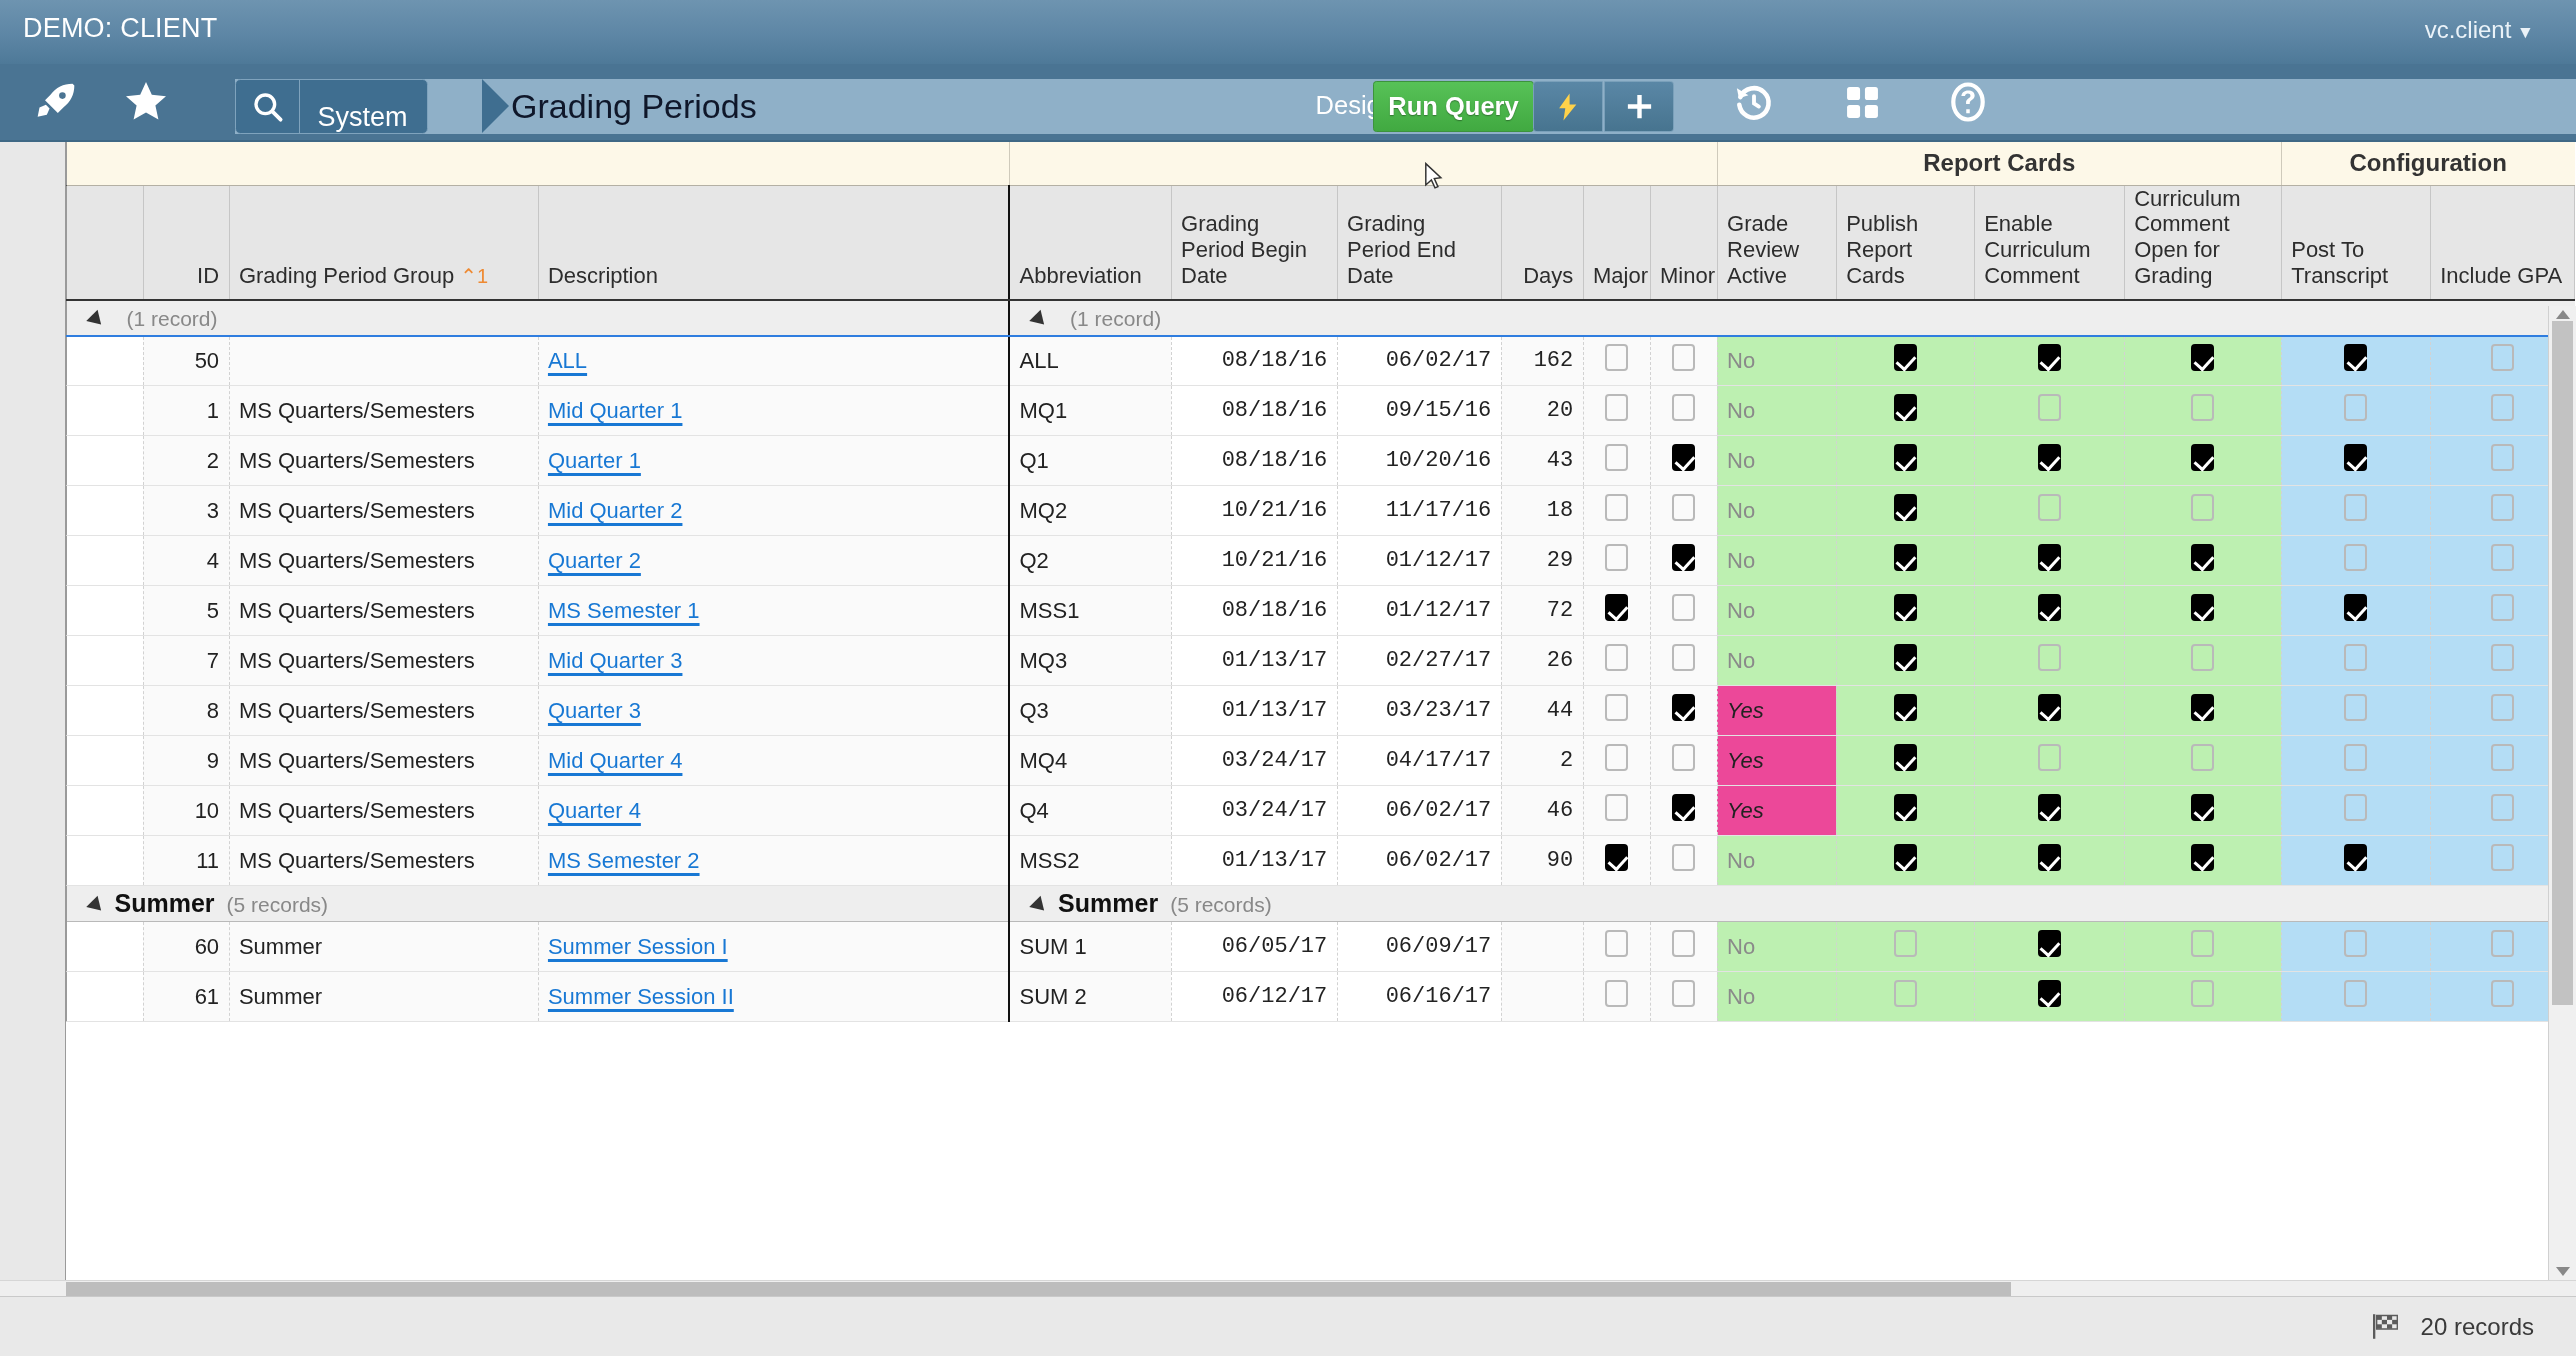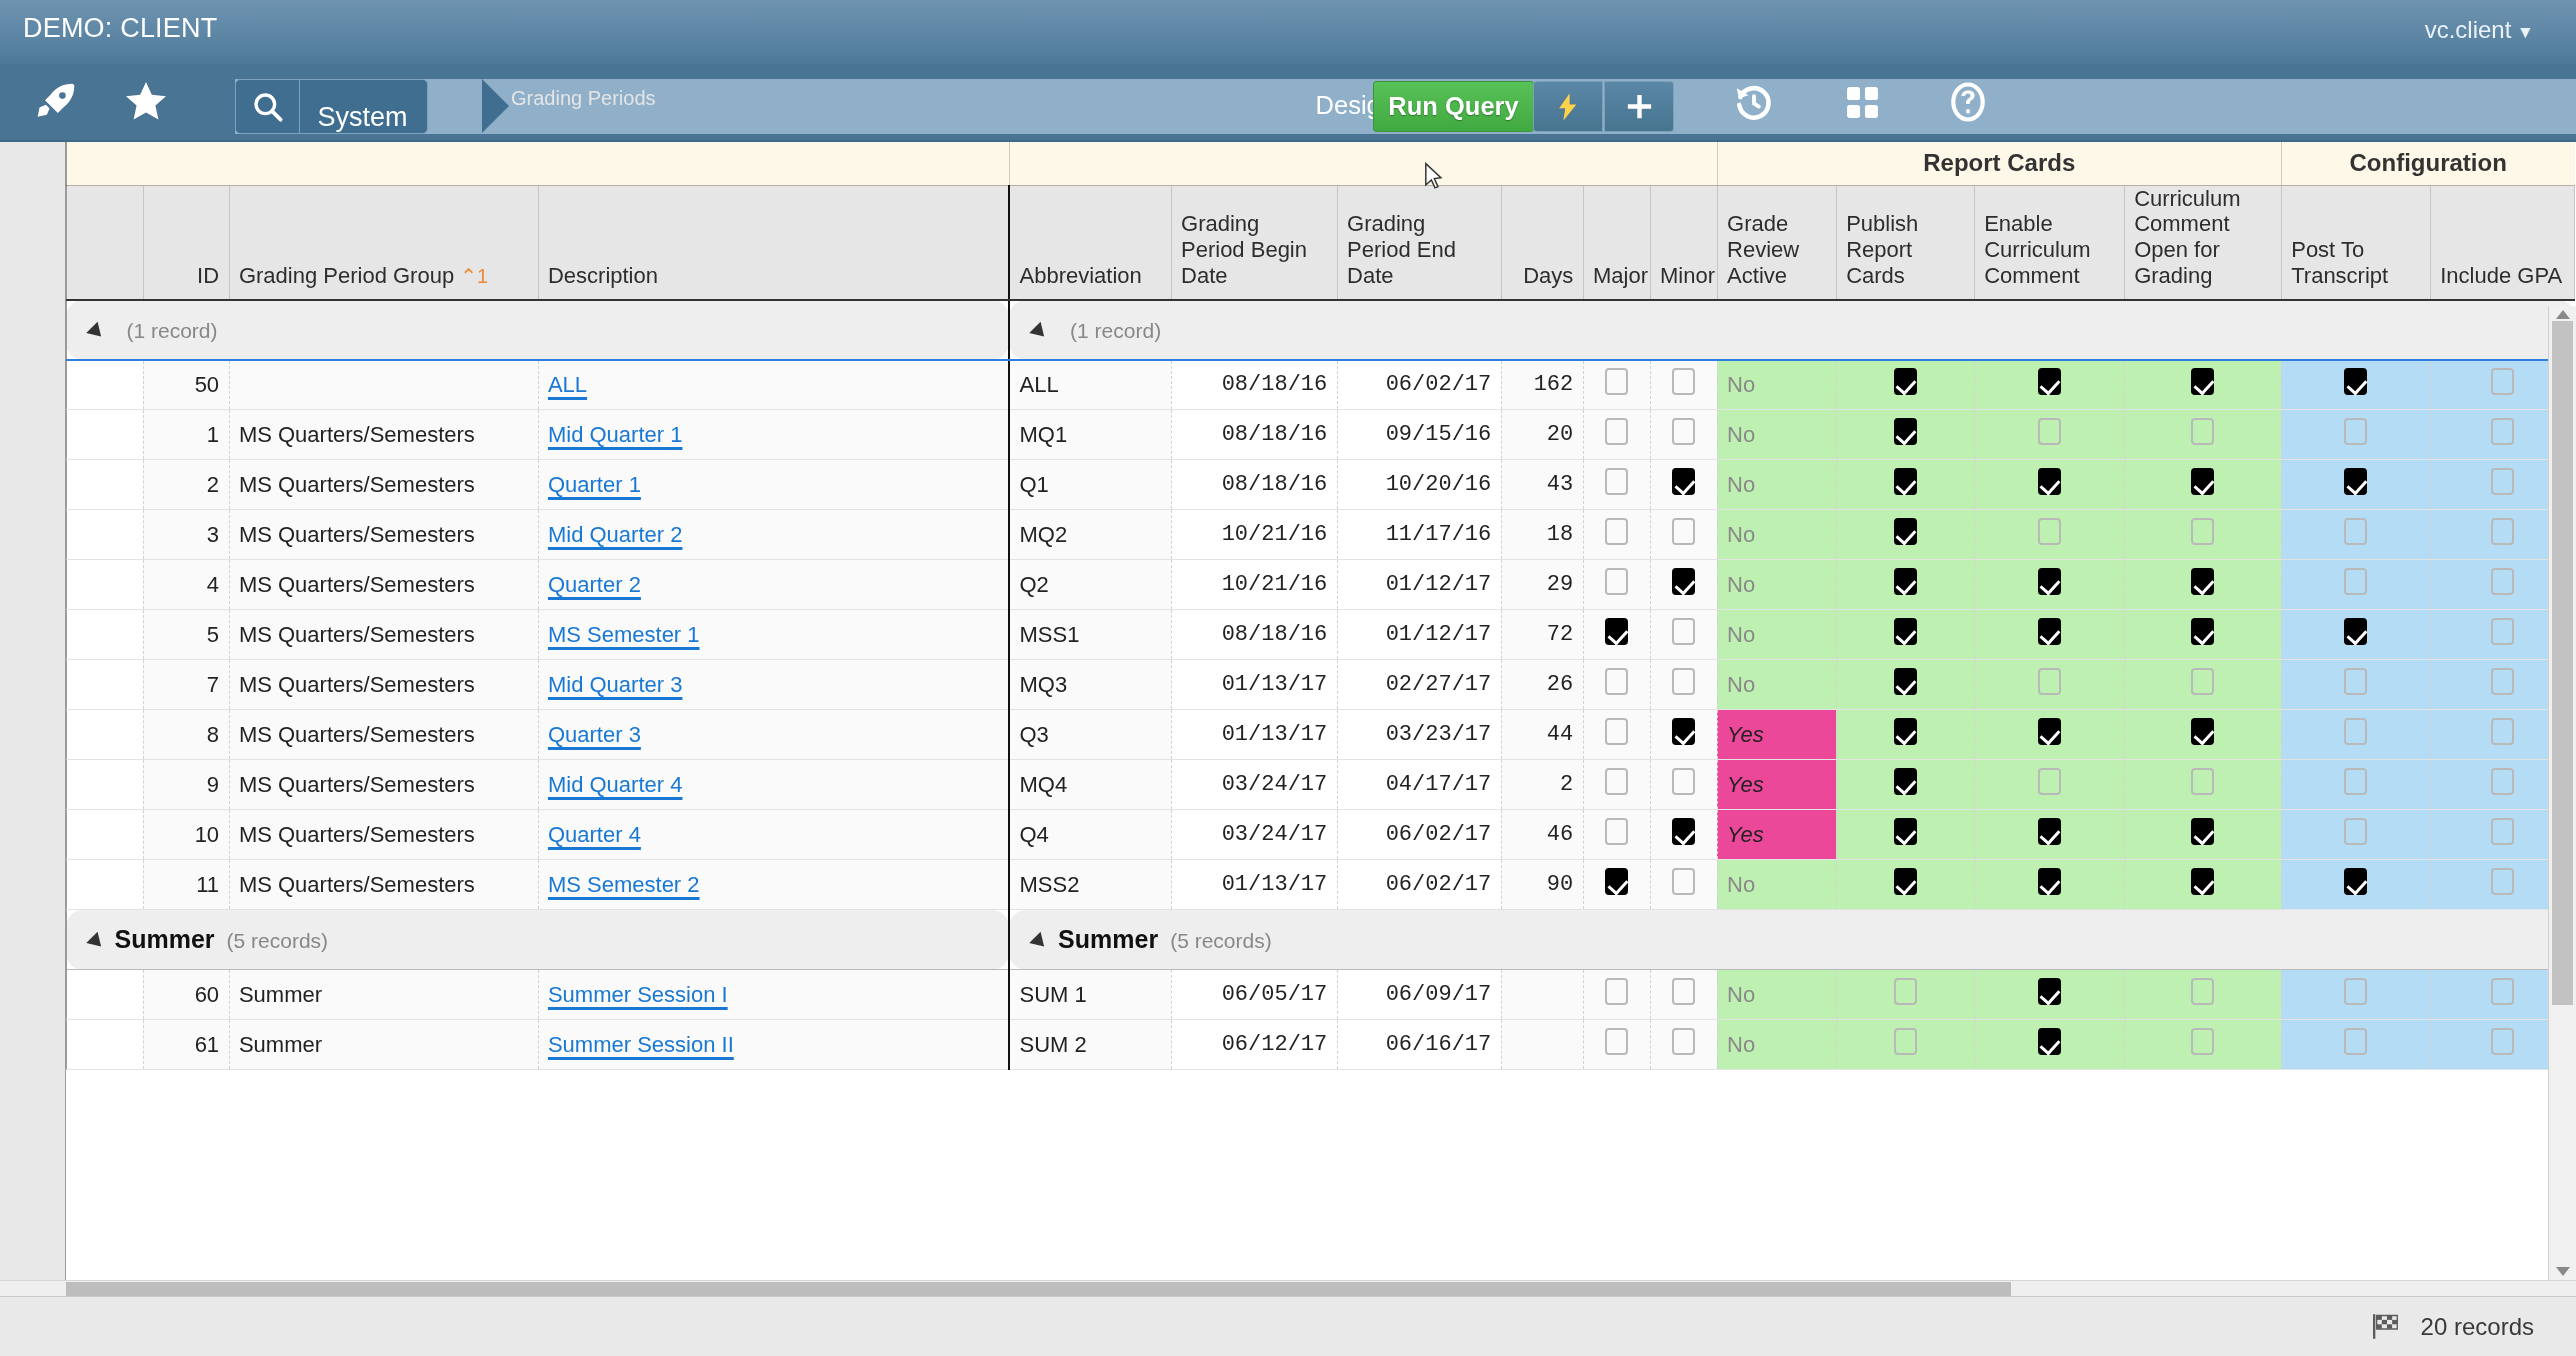--- a/index.html
+++ b/index.html
@@ -34,22 +34,22 @@
   .searchpill .sbox { width:64px; display:flex; align-items:center; justify-content:center;
      border-right:1.3px solid #7fa3bd; }
   .searchpill .syst { display:flex; align-items:flex-end; padding:0 20px 0 17.4px;
      color:#fff; font-size:27px; position:relative; }
 
   .crumbchev { position:absolute; left:482px; top:14.8px; width:0; height:0;
      border-top:27.5px solid transparent; border-bottom:27.5px solid transparent;
      border-left:27px solid #3f6e90; z-index:3; }
   .crumbbg { position:absolute; left:235px; top:14.8px; height:55px; right:0;
      background:#8fb0c8; z-index:0; }
-  .crumbtitle { position:absolute; left:511px; top:23px; color:#e5e5e5;
-     font-size:20px; z-index:4; }
+  .crumbtitle { position:absolute; left:511px; top:23px; color:#0f172a;
+     font-size:34px; z-index:4; }
 
   .designlbl { position:absolute; right:1181px; top:27px; color:#ffffff;
     font-size:25.5px; z-index:4; }
   .runquery { position:absolute; right:1042px; top:17px; width:161px; height:51px;
     background:#4bb34b; border:1.3px solid #3c933c; border-radius:3.4px; color:#fff;
     font-size:25.5px; font-weight:700; display:flex; align-items:center;
     justify-content:center; z-index:4;
     text-shadow:0 1.3px 1.3px rgba(0,0,0,.35);
     background-image:linear-gradient(180deg,#57c257 0%,#41a941 100%); }
   .sqbtn { position:absolute; top:17px; width:70px; height:51px; z-index:4;
@@ -86,22 +86,22 @@
   tr.hdrrow th { background:#e6e6e6; height:99px; vertical-align:bottom;
      padding:0 9.4px 9.4px 9.4px; font-size:22px; font-weight:400; color:#2d2d2d;
      border-right:0.7px solid #c6c6c6; border-bottom:2.7px solid #333; line-height:1.18;
      text-align:left; }
   tr.hdrrow th.gut { background:#e8e8e8; border-right:1.3px solid #9a9a9a; }
   tr.hdrrow th.rt { text-align:right; }
   tr.hdrrow th.frozenend { border-right:2px solid #111; }
   .sortmark { color:#ee8a33; font-size:20px; }
 
   
-  tr.grp td { background:#eeeeee; height:60px; border-bottom:1.3px solid #b9b9b9;
-     border-top:1.3px solid #b9b9b9; font-size:25px; font-weight:700; color:#111;border-radius:17px; }
+  tr.grp td { background:#eeeeee; height:36px; border-bottom:1.3px solid #b9b9b9;
+     border-top:1.3px solid #b9b9b9; font-size:25px; font-weight:700; color:#111; }
   tr.grp td.gut { background:#e8e8e8; border-right:1.3px solid #9a9a9a; border-top:none; border-bottom:none;}
   tr.grp td.frozenend { border-right:2px solid #111; }
   tr.grp .tri { display:inline-block; margin:0 12px 0 23px;
       width:0;height:0;border-top:8.7px solid transparent;border-bottom:8.7px solid transparent;
       border-left:13.4px solid #333; transform:rotate(45deg); position:relative; top:1.3px;}
   tr.grp .cnt { font-weight:400; font-size:21px; color:#888; margin-left:12px; }
   tr.grp.sel td { background:#eeeeee; border-top:2.7px solid #2f7ddf; border-bottom:2.7px solid #2f7ddf; }
   tr.grp.sel td.gut { border-top:none; border-bottom:none; background:#e8e8e8;}
   tr.grp.none .gname { color:#8a8a8a; }
 

